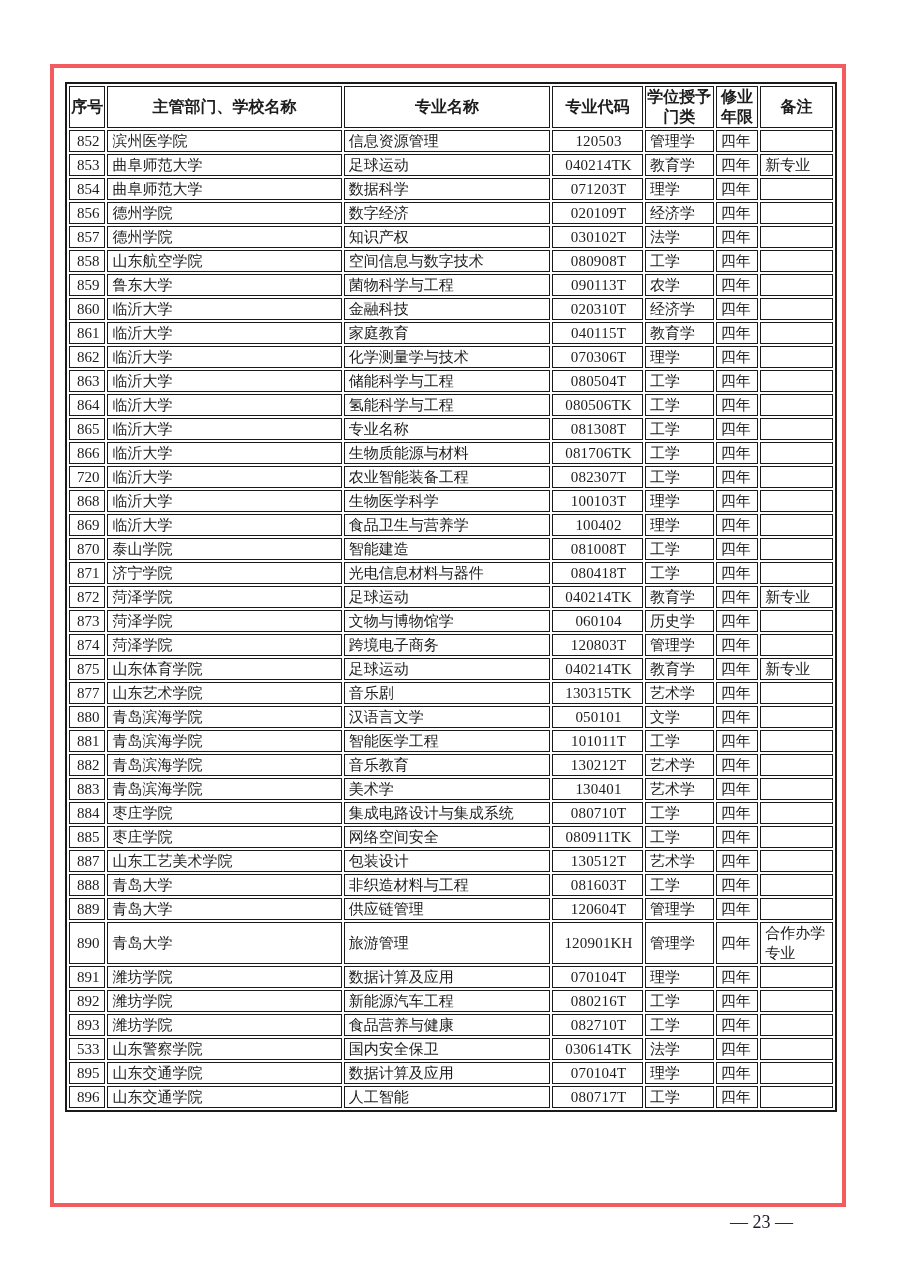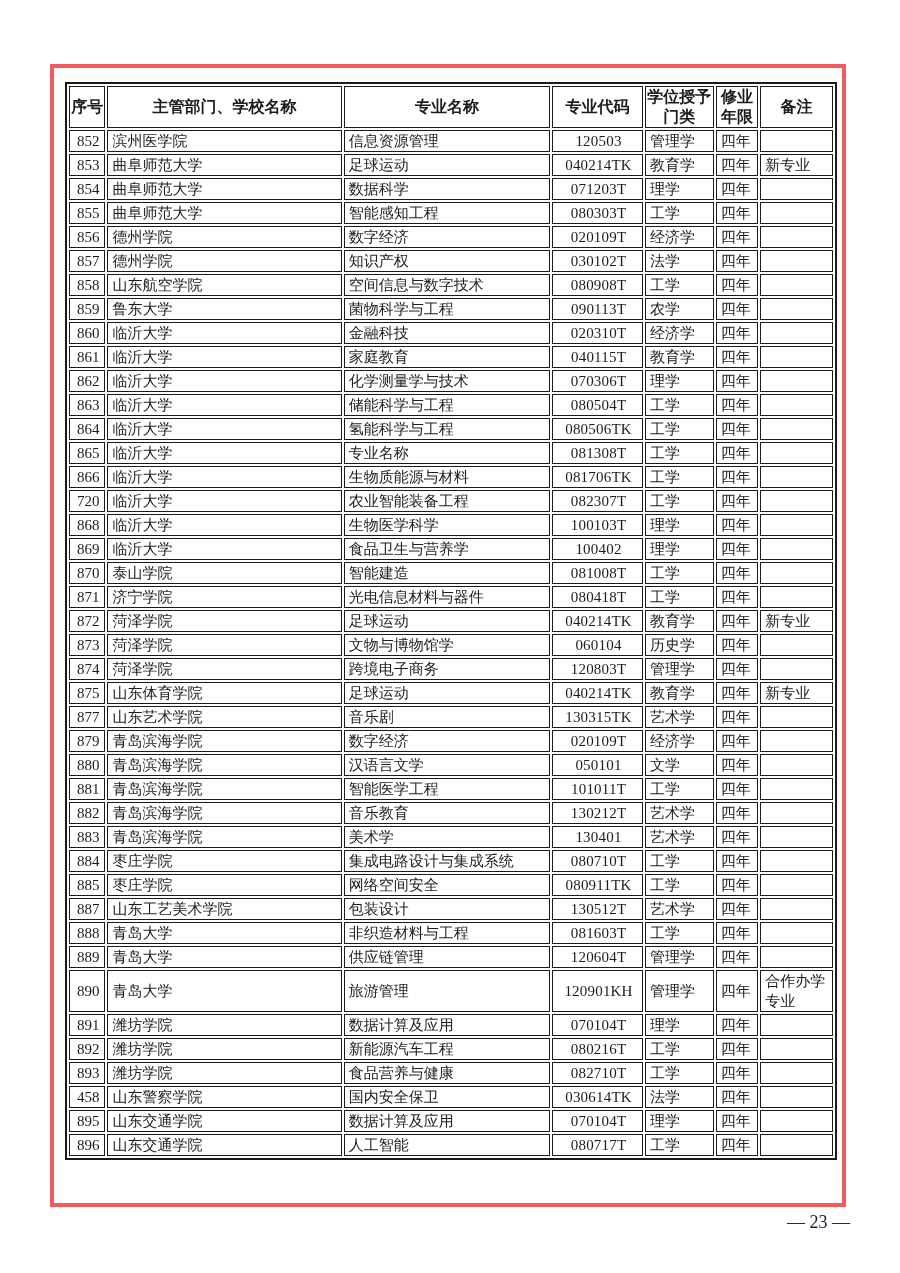--- a/index.html
+++ b/index.html
@@ -52,21 +52,21 @@
     padding: 0 1px;
   }
   table.majors tr.data-row { height: 21px; }
   td.c-no   { text-align: center; padding: 0 1px; }
   td.c-code { font-family: "Liberation Serif", "DejaVu Serif", serif; letter-spacing: 0.2px; text-align: center; }
   .page-number {
     position: absolute;
     left: 730px;
     top: 1212px;
     width: 120px;
-    text-align: right;
+    text-align: left;
     font-size: 18px;
     color: #1b1b2f;
   }
 </style>
 </head>
 <body>
 
 <div class="red-frame" style="border-color: rgb(242, 92, 95);">
   <table class="majors">
     <colgroup>
@@ -113,29 +113,20 @@
   <tr class="data-row">
     <td class="c-no">854</td>
     <td class="c-school">曲阜师范大学</td>
     <td class="c-major">数据科学</td>
     <td class="c-code">071203T</td>
     <td class="c-degree">理学</td>
     <td class="c-years">四年</td>
     <td class="c-note"></td>
   </tr>
 
-  <tr class="data-row">
-    <td class="c-no">855</td>
-    <td class="c-school">曲阜师范大学</td>
-    <td class="c-major">智能感知工程</td>
-    <td class="c-code">080303T</td>
-    <td class="c-degree">工学</td>
-    <td class="c-years">四年</td>
-    <td class="c-note"></td>
-  </tr>
 
   <tr class="data-row">
     <td class="c-no">856</td>
     <td class="c-school">德州学院</td>
     <td class="c-major">数字经济</td>
     <td class="c-code">020109T</td>
     <td class="c-degree">经济学</td>
     <td class="c-years">四年</td>
     <td class="c-note"></td>
   </tr>
@@ -335,29 +326,20 @@
     <td class="c-no">877</td>
     <td class="c-school">山东艺术学院</td>
     <td class="c-major">音乐剧</td>
     <td class="c-code">130315TK</td>
     <td class="c-degree">艺术学</td>
     <td class="c-years">四年</td>
     <td class="c-note"></td>
   </tr>
 
 
-  <tr class="data-row">
-    <td class="c-no">879</td>
-    <td class="c-school">青岛滨海学院</td>
-    <td class="c-major">数字经济</td>
-    <td class="c-code">020109T</td>
-    <td class="c-degree">经济学</td>
-    <td class="c-years">四年</td>
-    <td class="c-note"></td>
-  </tr>
 
   <tr class="data-row">
     <td class="c-no">880</td>
     <td class="c-school">青岛滨海学院</td>
     <td class="c-major">汉语言文学</td>
     <td class="c-code">050101</td>
     <td class="c-degree">文学</td>
     <td class="c-years">四年</td>
     <td class="c-note"></td>
   </tr>
@@ -477,21 +459,21 @@
     <td class="c-no">893</td>
     <td class="c-school">潍坊学院</td>
     <td class="c-major">食品营养与健康</td>
     <td class="c-code">082710T</td>
     <td class="c-degree">工学</td>
     <td class="c-years">四年</td>
     <td class="c-note"></td>
   </tr>
 
   <tr class="data-row">
-    <td class="c-no">458</td>
+    <td class="c-no">533</td>
     <td class="c-school">山东警察学院</td>
     <td class="c-major">国内安全保卫</td>
     <td class="c-code">030614TK</td>
     <td class="c-degree">法学</td>
     <td class="c-years">四年</td>
     <td class="c-note"></td>
   </tr>
 
   <tr class="data-row">
     <td class="c-no">895</td>

